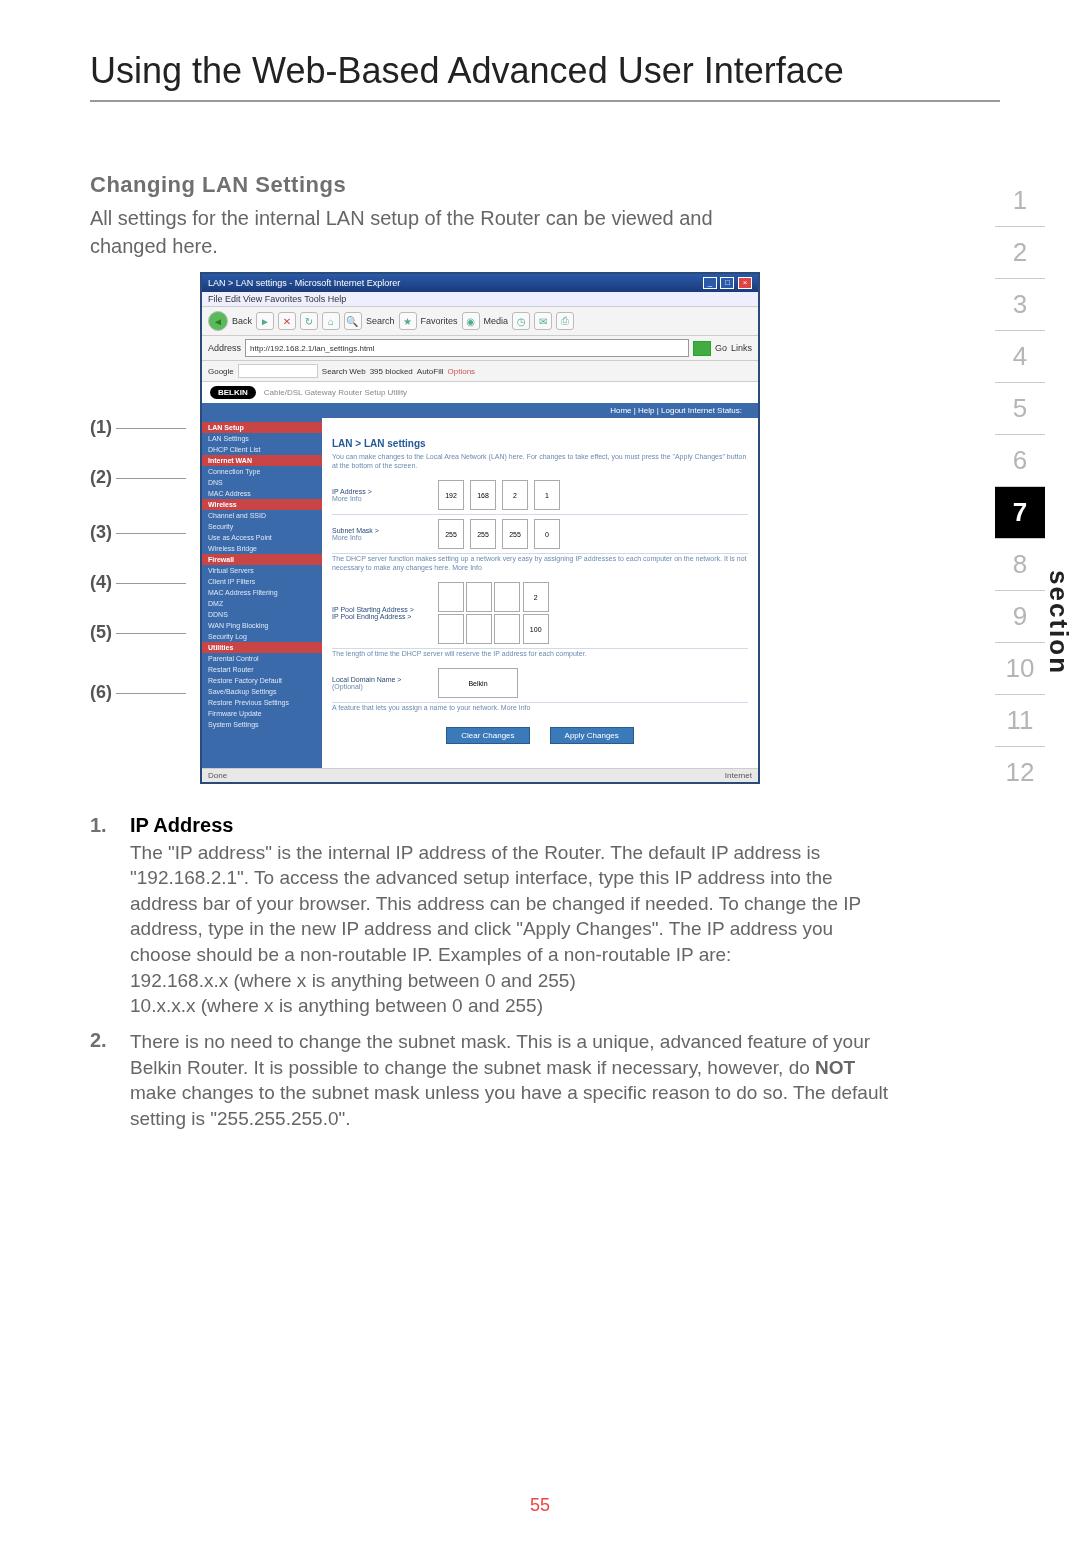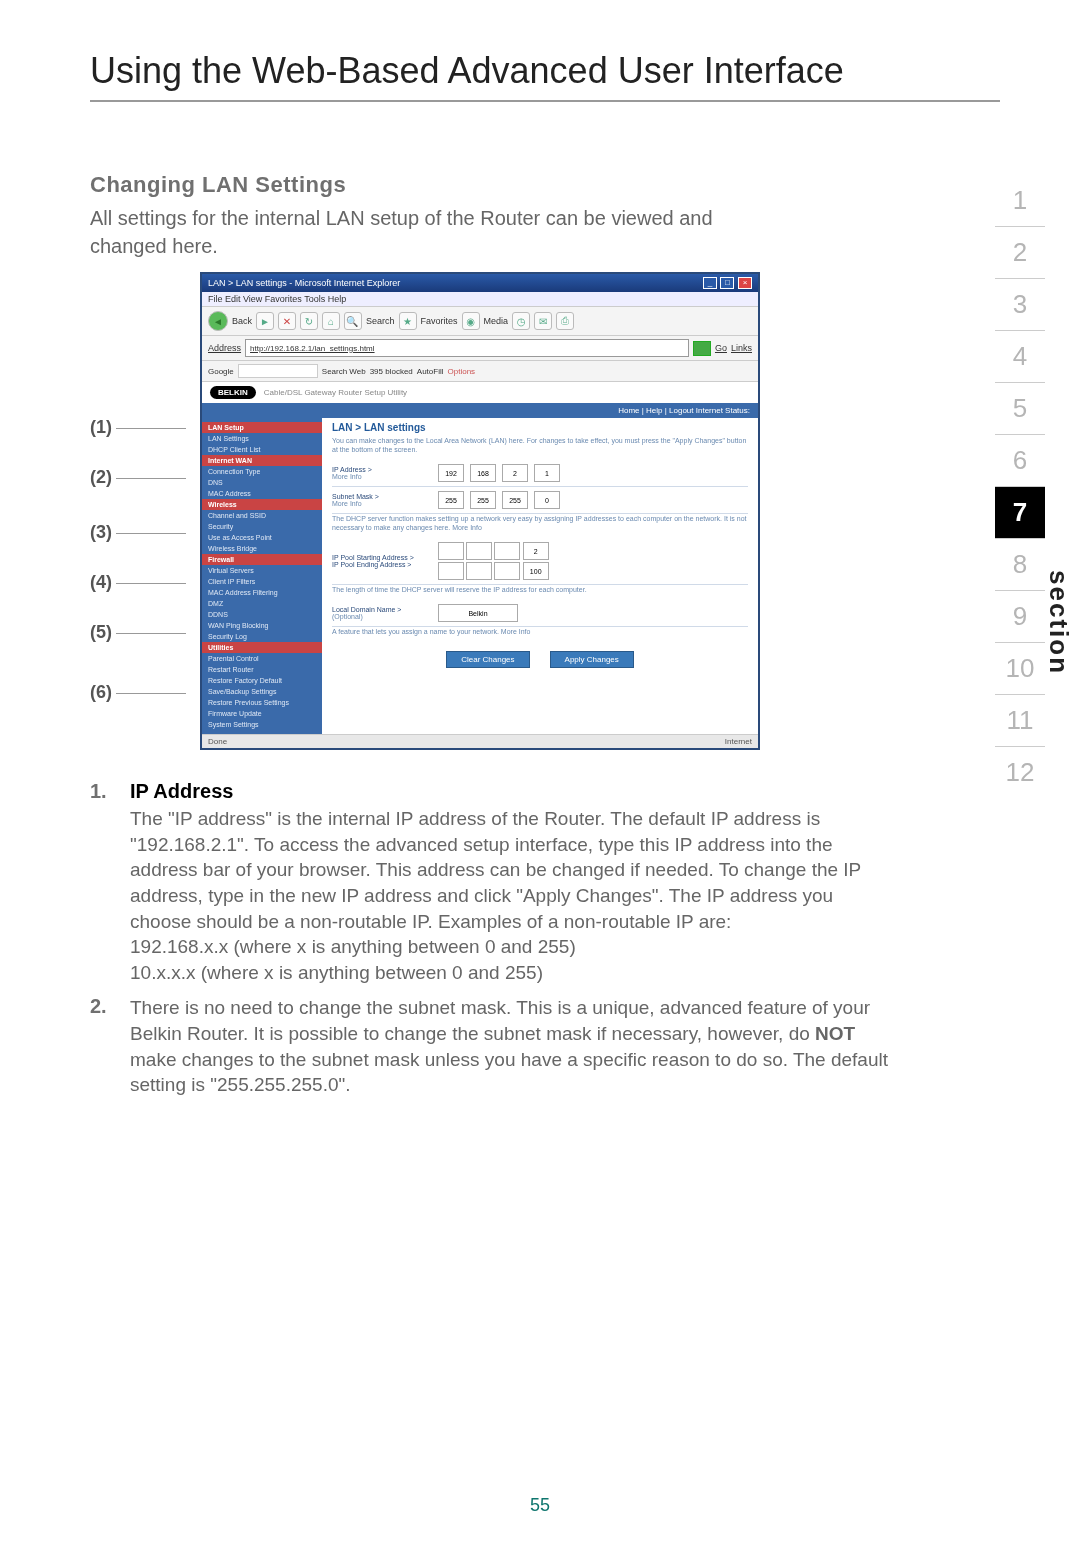--- a/index.html
+++ b/index.html
@@ -109,21 +109,20 @@
     .tb-btn.back { color: #2a7a2a; background: #5aba5a; border-radius: 50%; width:20px;height:20px;}
     .tb-btn.x { color: #c44; }
     .addr-row {
       background: #f4f4f4;
       padding: 3px 6px;
       display: flex;
       align-items: center;
       gap: 4px;
       border-bottom: 1px solid #ccc;
       font-size: 9px;
-      text-decoration: underline;
     }
     .addr-input {
       flex: 1; height: 15px; border: 1px solid #999; background: #fff;
       padding: 8px 4px; font-size: 8px; color: #333;
     }
     .go-btn { width: 18px; height: 15px; background: #4a4; border: 1px solid #2a2; }
     .searchbar {
       background: #f4f4f4;
       padding: 3px 6px;
       display: flex;
@@ -147,21 +146,21 @@
       color: #fff;
       padding: 2px 8px;
       border-radius: 9px;
       font-size: 8px;
       font-weight: bold;
     }
     .belkin-subhead {
       background: #3a6aaa;
       color: #fff;
       font-size: 8px;
-      padding: 3px 8px;
+      padding: 3px 16px;
       text-align: right;
     }
     .router-body {
       display: flex;
       background: #fff;
     }
     .sidebar {
       width: 120px;
       background: #3a6aaa;
       color: #fff;
@@ -173,21 +172,21 @@
       padding: 2px 6px;
       font-weight: bold;
       font-size: 7px;
     }
     .sidebar .item {
       padding: 2px 6px;
       color: #dfe8f5;
     }
     .main-pane {
       flex: 1;
-      padding: 4px 10px;
+      padding: 20px 10px;
       font-size: 8px;
       color: #2a4a7a;
     }
     .main-pane h4 {
       color: #235a9a;
       font-size: 10px;
       margin-bottom: 3px;
       font-weight: bold;
     }
     .main-pane .help {
@@ -199,21 +198,21 @@
     .field-row {
       display: flex;
       align-items: center;
       gap: 6px;
       padding: 4px 0;
       border-bottom: 1px solid #d0dae8;
     }
     .field-row:last-child { border-bottom: none; }
     .field-label { width: 100px; color: #2a4a7a; font-size: 7px; }
     .mini-input {
-      width: 26px; height: 18px; border: 1px solid #aaa; background: #fff;
+      width: 26px; height: 30px; border: 1px solid #aaa; background: #fff;
       font-size: 7px; text-align: center;
     }
     .mini-input.wide { width: 80px; }
     .more { color: #6a8ab0; font-size: 7px; }
     .action-btns {
       display: flex;
       gap: 20px;
       justify-content: center;
       padding: 8px 0 4px;
     }
@@ -284,21 +283,21 @@
       font-weight: bold;
       color: #222;
       letter-spacing: 2px;
     }
     .page-number {
       position: absolute;
       bottom: 25px;
       left: 50%;
       transform: translateX(-50%);
       font-size: 18px;
-      color: #0f766e;
+      color: #ef4444;
     }
   </style>
 </head>
 <body>
 
 <h1 class="page-title">Using the Web-Based Advanced User Interface</h1>
 
 <h2 class="section-heading">Changing LAN Settings</h2>
 <p class="section-intro">All settings for the internal LAN setup of the Router can be viewed and changed here.</p>
 

